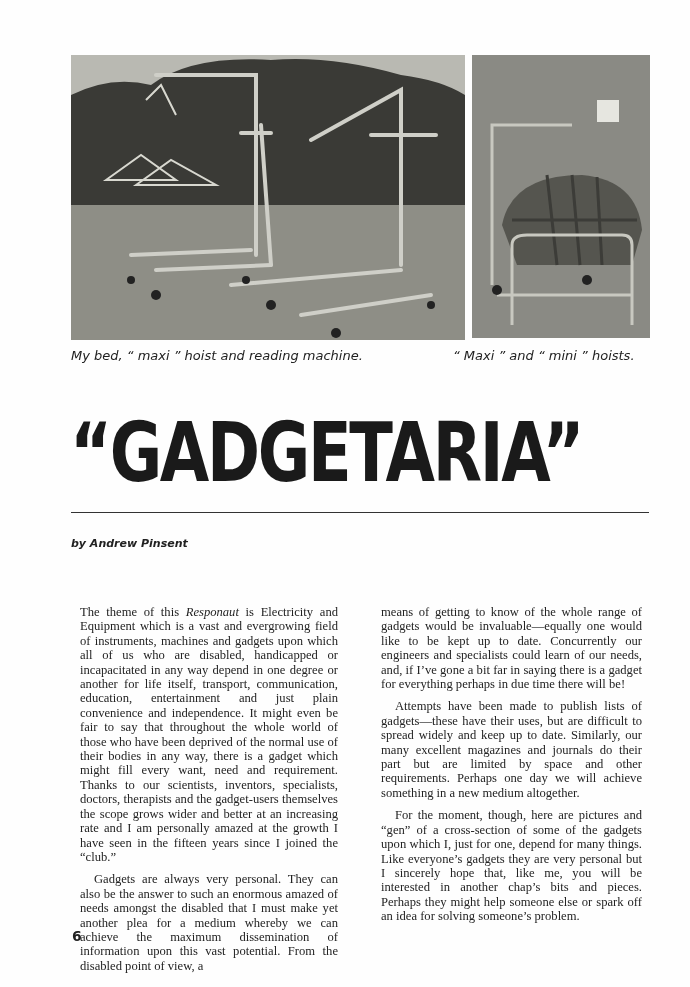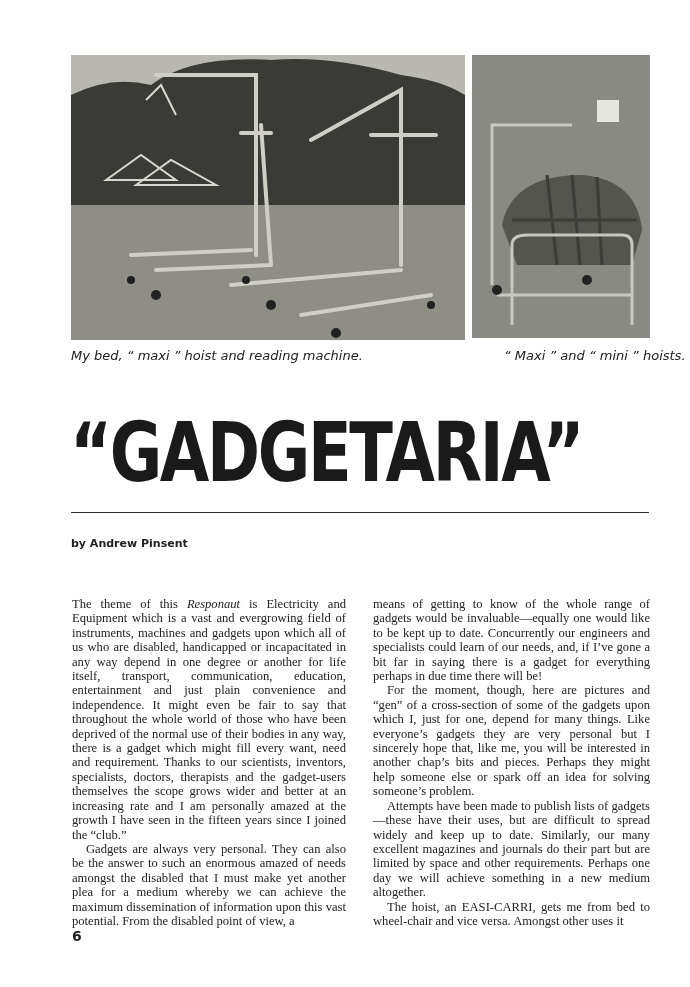--- a/index.html
+++ b/index.html
@@ -3,28 +3,28 @@
 <meta charset="utf-8">
 <style>
   html, body { margin:0; padding:0; }
   body { width:690px; height:987px; background:#fefefe; position:relative; overflow:hidden; color:#1e1e1e; }
   .photo { position:absolute; background:#8d8d86; overflow:hidden; }
   #photo-left { left:71px; top:55px; width:394px; height:285px; }
   #photo-right { left:472px; top:55px; width:178px; height:283px; }
   .photo svg { width:100%; height:100%; display:block; }
   .caption { position:absolute; top:348px; font-family:"DejaVu Sans", sans-serif; font-style:italic; font-size:13px; color:#222; }
   #caption-left { left:71px; }
-  #caption-right { left:504px; }
+  #caption-right { left:453px; }
   #title { position:absolute; left:70px; top:412px; font-family:"DejaVu Sans", sans-serif; font-weight:bold; font-size:82px; letter-spacing:-3px; transform:scaleX(0.78); transform-origin:left top; color:#1a1a1a; line-height:1; white-space:nowrap; }
   #rule { position:absolute; left:71px; top:512px; width:578px; height:0; border-top:1.5px solid #333; }
-  #byline { position:absolute; left:71px; top:537px; font-family:"DejaVu Sans", sans-serif; font-weight:bold; font-size:11px; color:#222; }
+  #byline { position:absolute; left:71px; top:537px; font-family:"DejaVu Sans", sans-serif; font-style:italic; font-weight:bold; font-size:11px; color:#222; }
   .col { position:absolute; top:597px; font-family:"Liberation Serif", serif; font-size:12.6px; line-height:14.4px; text-align:justify; color:#232323; }
   #col-left { left:72px; width:274px; }
   #col-right { left:373px; width:277px; }
-  .col p { margin:0; text-indent:14px; }
+  .col p { margin:8px; text-indent:14px; }
   .col p.first { text-indent:0; }
   #page-number { position:absolute; left:72px; top:928px; font-family:"DejaVu Sans", sans-serif; font-weight:bold; font-size:14px; color:#222; }
 </style>
 </head>
 <body>
 
 <div id="photo-left" class="photo" title="Hoist photograph outdoors">
   <svg viewBox="0 0 394 285" preserveAspectRatio="none">
     <rect x="0" y="0" width="394" height="40" fill="#b9b9b2"></rect>
     <path d="M0 40 Q40 20 80 30 Q120 0 200 5 Q260 0 330 20 Q370 25 394 40 L394 150 L0 150 Z" fill="#3a3a36"></path>
@@ -83,18 +83,17 @@
 <div id="rule"></div>
 <div id="byline">by Andrew Pinsent</div>
 
 <div id="col-left" class="col">
   <p class="first"><span>The theme of this </span><i>Responaut</i><span> is Electricity and Equipment which is a vast and evergrowing field of instruments, machines and gadgets upon which all of us who are disabled, handicapped or incapacitated in any way depend in one degree or another for life itself, transport, communication, education, entertainment and just plain convenience and independence. It might even be fair to say that throughout the whole world of those who have been deprived of the normal use of their bodies in any way, there is a gadget which might fill every want, need and requirement.  Thanks to our scientists, inventors, specialists, doctors, therapists and the gadget-users themselves the scope grows wider and better at an increasing rate and I am personally amazed at the growth I have seen in the fifteen years since I joined the “club.”</span></p>
   <p>Gadgets are always very personal.  They can also be the answer to such an enormous amazed of needs amongst the disabled that I must make yet another plea for a medium whereby we can achieve the maximum dissemination of information upon this vast potential.  From the disabled point of view, a</p>
 </div>
 
 <div id="col-right" class="col">
   <p class="first">means of getting to know of the whole range of gadgets would be invaluable—equally one would like to be kept up to date.  Concurrently our engineers and specialists could learn of our needs, and, if I’ve gone a bit far in saying there is a gadget for everything perhaps in due time there will be!</p>
+  <p>Attempts have been made to publish lists of gadgets—these have their uses, but are difficult to spread widely and keep up to date.  Similarly, our many excellent magazines and journals do their part but are limited by space and other requirements. Perhaps one day we will achieve something in a new medium altogether.</p>
   <p>For the moment, though, here are pictures and “gen” of a cross-section of some of the gadgets upon which I, just for one, depend for many things.  Like everyone’s gadgets they are very personal but I sincerely hope that, like me, you will be interested in another chap’s bits and pieces.  Perhaps they might help someone else or spark off an idea for solving someone’s problem.</p>
-  <p>Attempts have been made to publish lists of gadgets—these have their uses, but are difficult to spread widely and keep up to date.  Similarly, our many excellent magazines and journals do their part but are limited by space and other requirements. Perhaps one day we will achieve something in a new medium altogether.</p>
-  <p>The hoist, an EASI-CARRI, gets me from bed to wheel-chair and vice versa.  Amongst other uses it</p>
 </div>
 
 <div id="page-number">6</div>
 
 </body></html>

